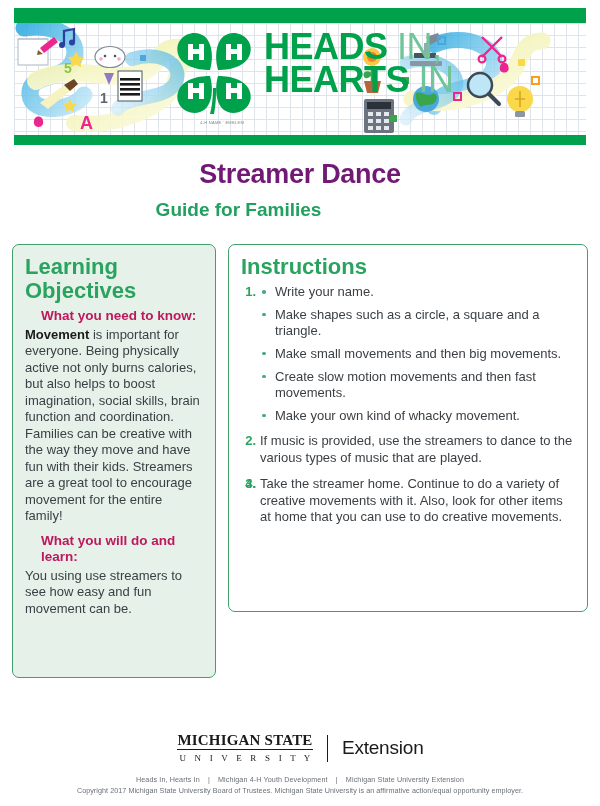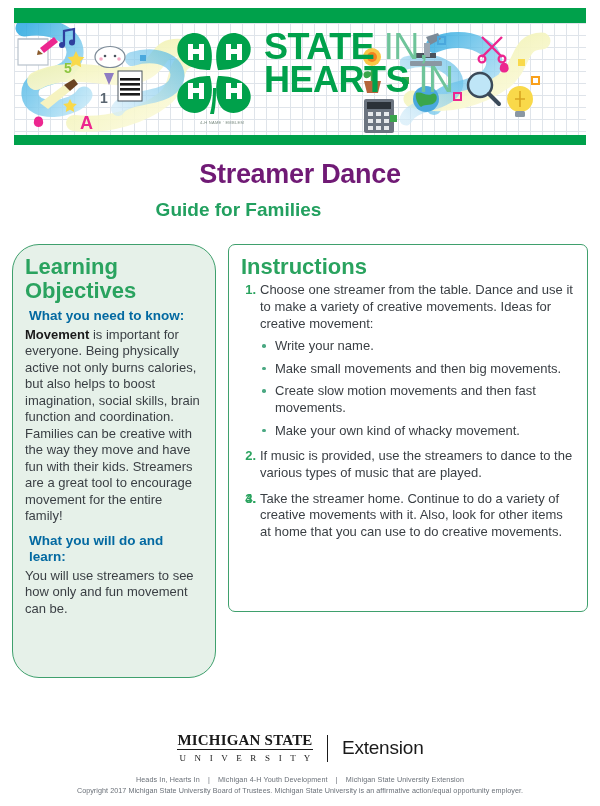--- a/index.html
+++ b/index.html
@@ -107,21 +107,20 @@
     position: absolute;
     border: 1.5px solid #3fa06d;
     border-radius: 7px;
     box-sizing: border-box;
   }
   .panel-left {
     left: 12px; top: 244px;
     width: 204px; height: 434px;
     background: #e6f1e9;
     padding: 10px 12px 8px 12px;
-    border-radius: 27px;
   }
   .panel-right {
     left: 228px; top: 244px;
     width: 360px; height: 368px;
     background: #ffffff;
     padding: 10px 12px 8px 12px;
   }
 
   .panel-heading {
     font-size: 22px;
@@ -134,22 +133,22 @@
     font-size: 22px;
     font-weight: bold;
     color: #2aa35f;
     line-height: 1.05;
     margin: 0 0 4px 0;
   }
 
   .sub-head {
     font-size: 13.5px;
     font-weight: bold;
-    color: #0369a1;
-    margin: 3px 0 3px 4px;
+    color: #be185d;
+    margin: 3px 0 3px 16px;
     line-height: 1.18;
   }
   .body-text {
     font-size: 13px;
     color: #3a3f44;
     line-height: 1.27;
     margin: 0 0 8px 0;
   }
   .body-text b { color: #1a1a1a; }
 
@@ -398,48 +397,49 @@
         <path d="M60 18 h5 v5 h6 v-5 h5 v16 h-5 v-6 h-6 v6 h-5 z"></path>
         <path d="M22 57 h5 v5 h6 v-5 h5 v16 h-5 v-6 h-6 v6 h-5 z"></path>
         <path d="M60 57 h5 v5 h6 v-5 h5 v16 h-5 v-6 h-6 v6 h-5 z"></path>
       </g>
     </svg>
   </div>
   <div class="clover-tm">4-H NAME ' EMBLEM</div>
 
   <div class="brandtext">
     <div class="line">
-      <span class="bold">STATE</span>
+      <span class="bold">HEADS</span>
       <span class="light">IN,</span>
     </div>
     <div class="line">
       <span class="bold">HEARTS</span>
       <span class="light">IN</span>
     </div>
   </div>
 
   <div class="banner-bar-bottom"></div>
 </div>
 
 <div class="doc-title">Streamer Dance</div>
 <div class="doc-subtitle">Guide for Families</div>
 
 <div class="panel panel-left">
   <div class="panel-heading">Learning Objectives</div>
   <div class="sub-head">What you need to know:</div>
   <p class="body-text"><b>Movement</b><span> is important for everyone. Being physically active not only burns calories, but also helps to boost imagination, social skills, brain function and coordination. Families can be creative with the way they move and have fun with their kids. Streamers are a great tool to encourage movement for the entire family!</span></p>
   <div class="sub-head">What you will do and learn:</div>
-  <p class="body-text">You will use streamers to see how only and fun movement can be.</p>
+  <p class="body-text">You using use streamers to see how easy and fun movement can be.</p>
 </div>
 
 <div class="panel panel-right">
   <div class="panel-heading-right">Instructions</div>
   <ol class="instr" id="instr-list">
-      <li><span class="num">1.</span><span>Choose one streamer from the table. Dance and use it to make a variety of creative movements. Ideas for creative movement:</span><ul class="sub">
+      <li><span class="num">1.</span><ul class="sub">
           <li><span class="dot"></span><span>Write your name.</span></li>
+          <li><span class="dot"></span><span>Make shapes such as a circle, a square and a triangle.</span></li>
           <li><span class="dot"></span><span>Make small movements and then big movements.</span></li>
           <li><span class="dot"></span><span>Create slow motion movements and then fast movements.</span></li>
           <li><span class="dot"></span><span>Make your own kind of whacky movement.</span></li>
         </ul></li>
       <li><span class="num">2.</span><span>If music is provided, use the streamers to dance to the various types of music that are played.</span></li>
       <li><span class="num">3.</span></li>
       <li><span class="num">4.</span><span>Take the streamer home. Continue to do a variety of creative movements with it. Also, look for other items at home that you can use to do creative movements.</span></li>
     </ol>
 </div>
 

